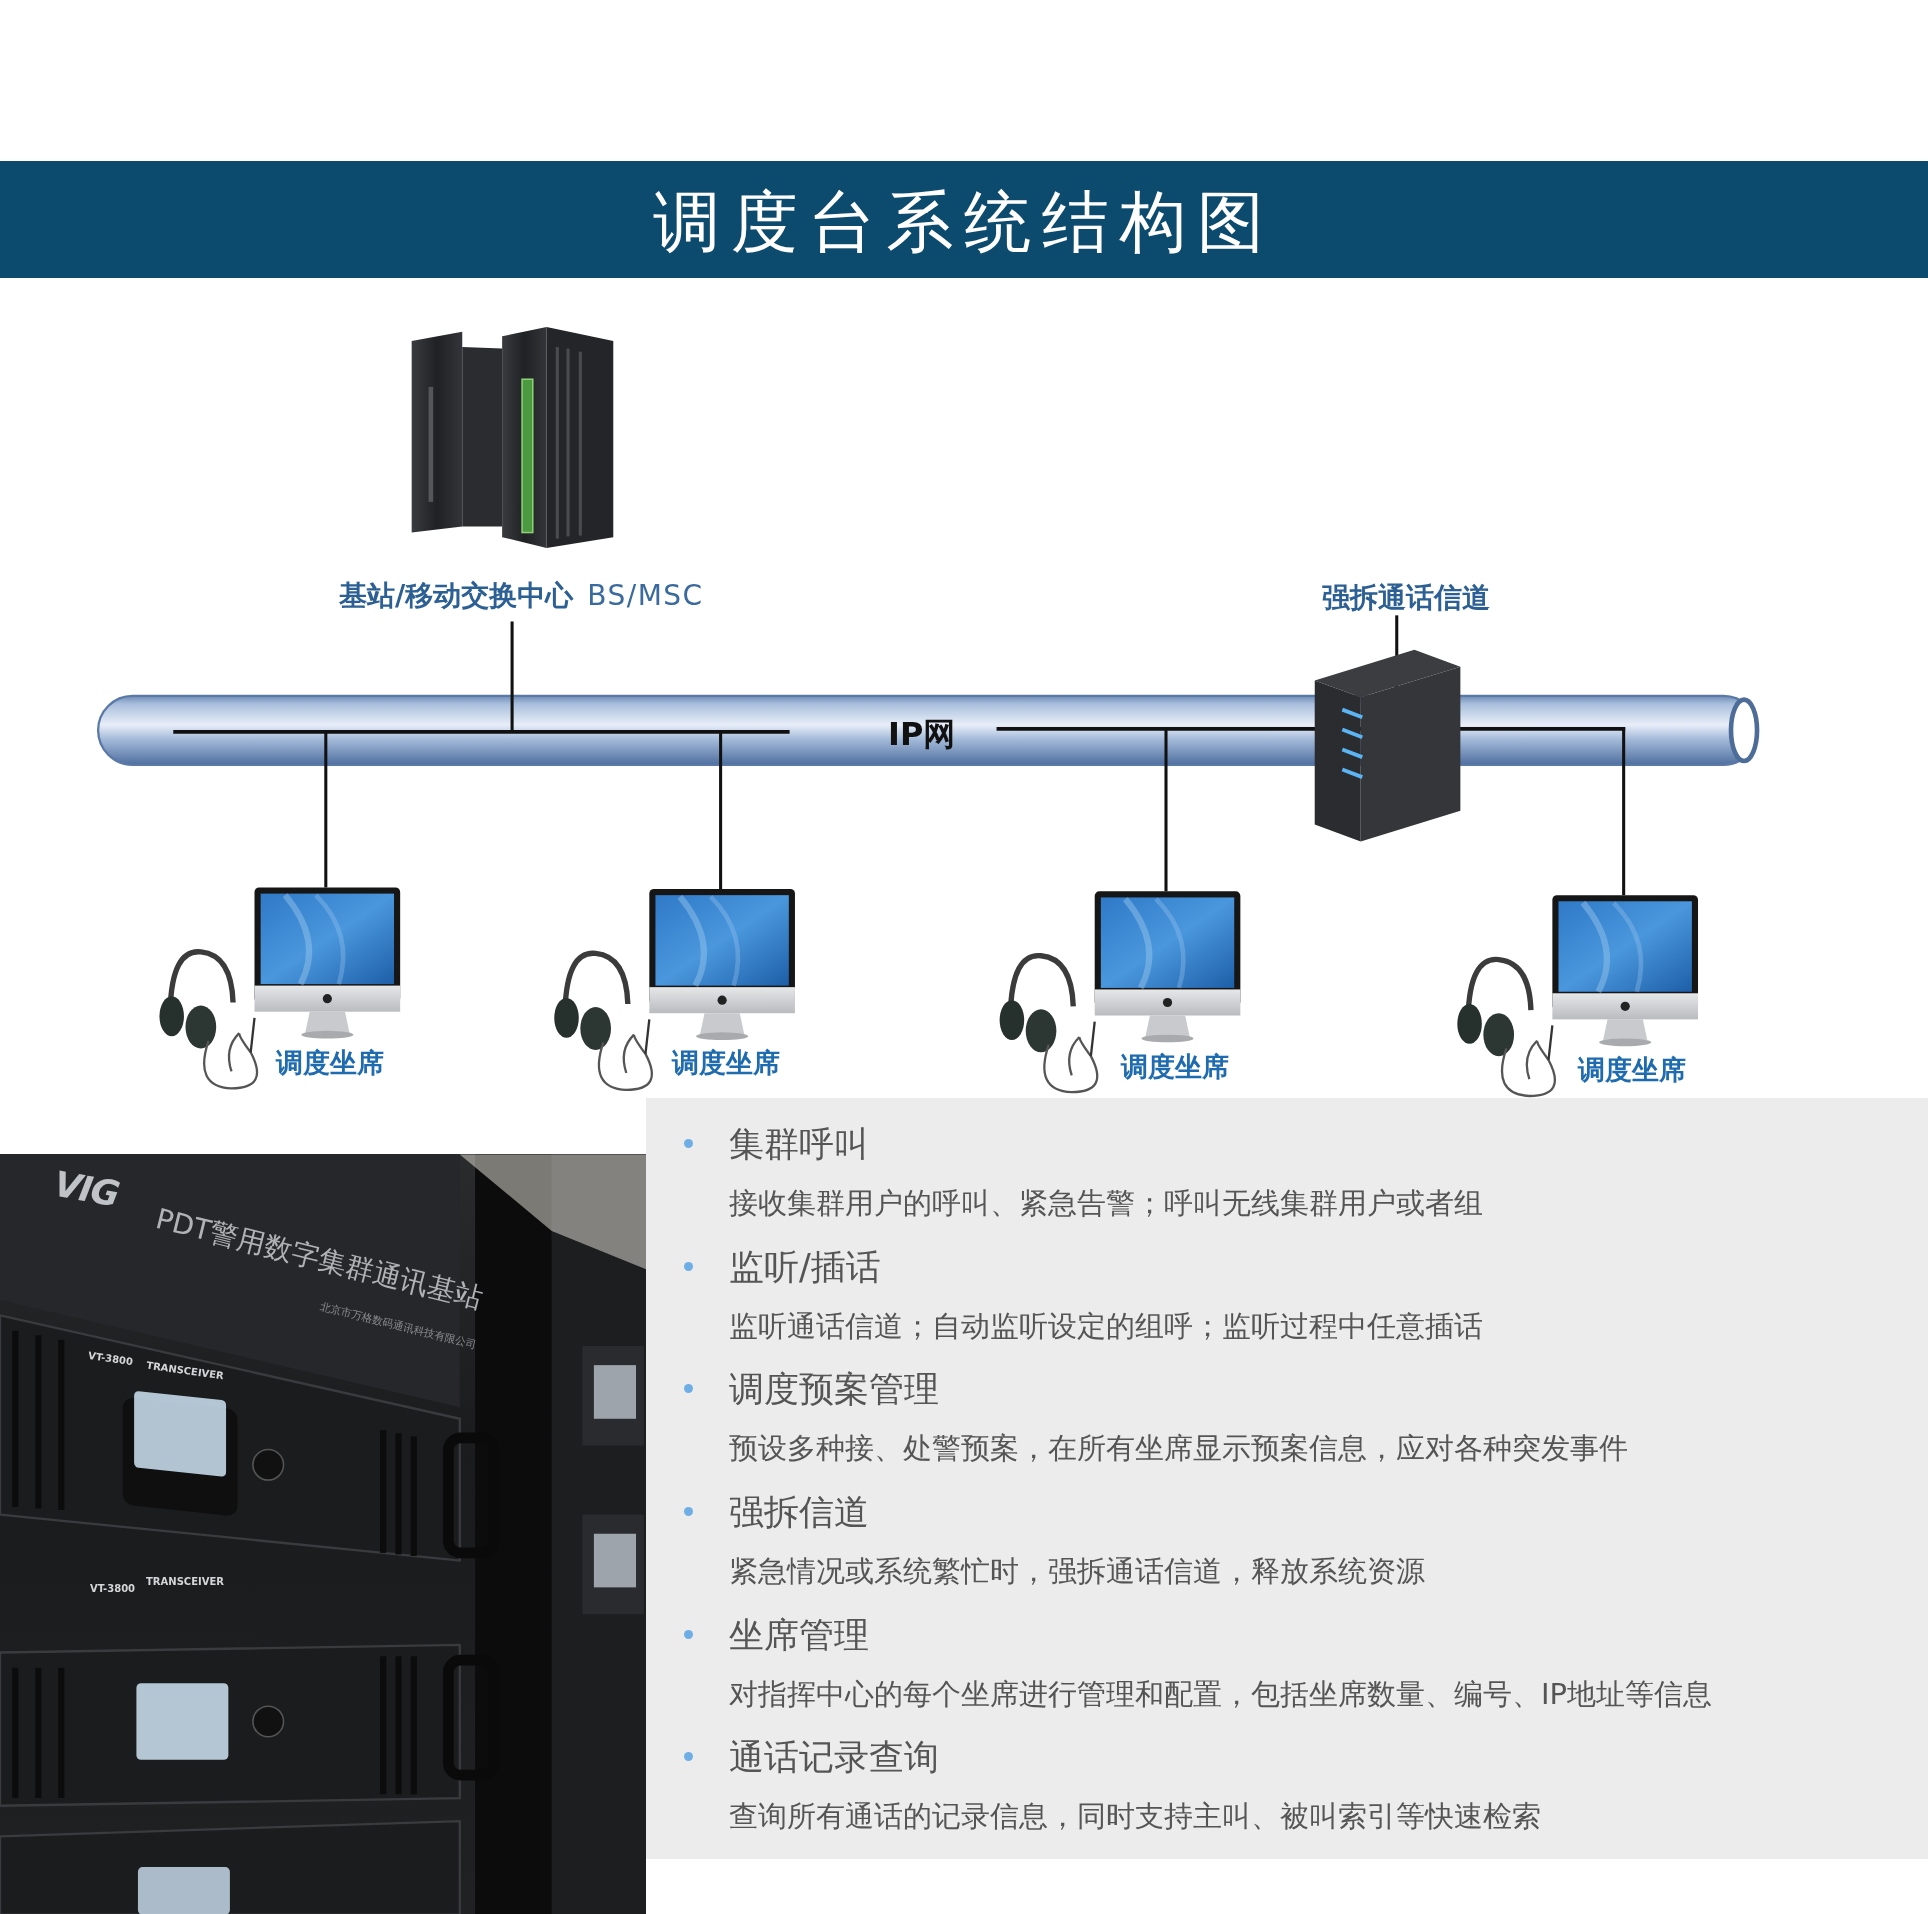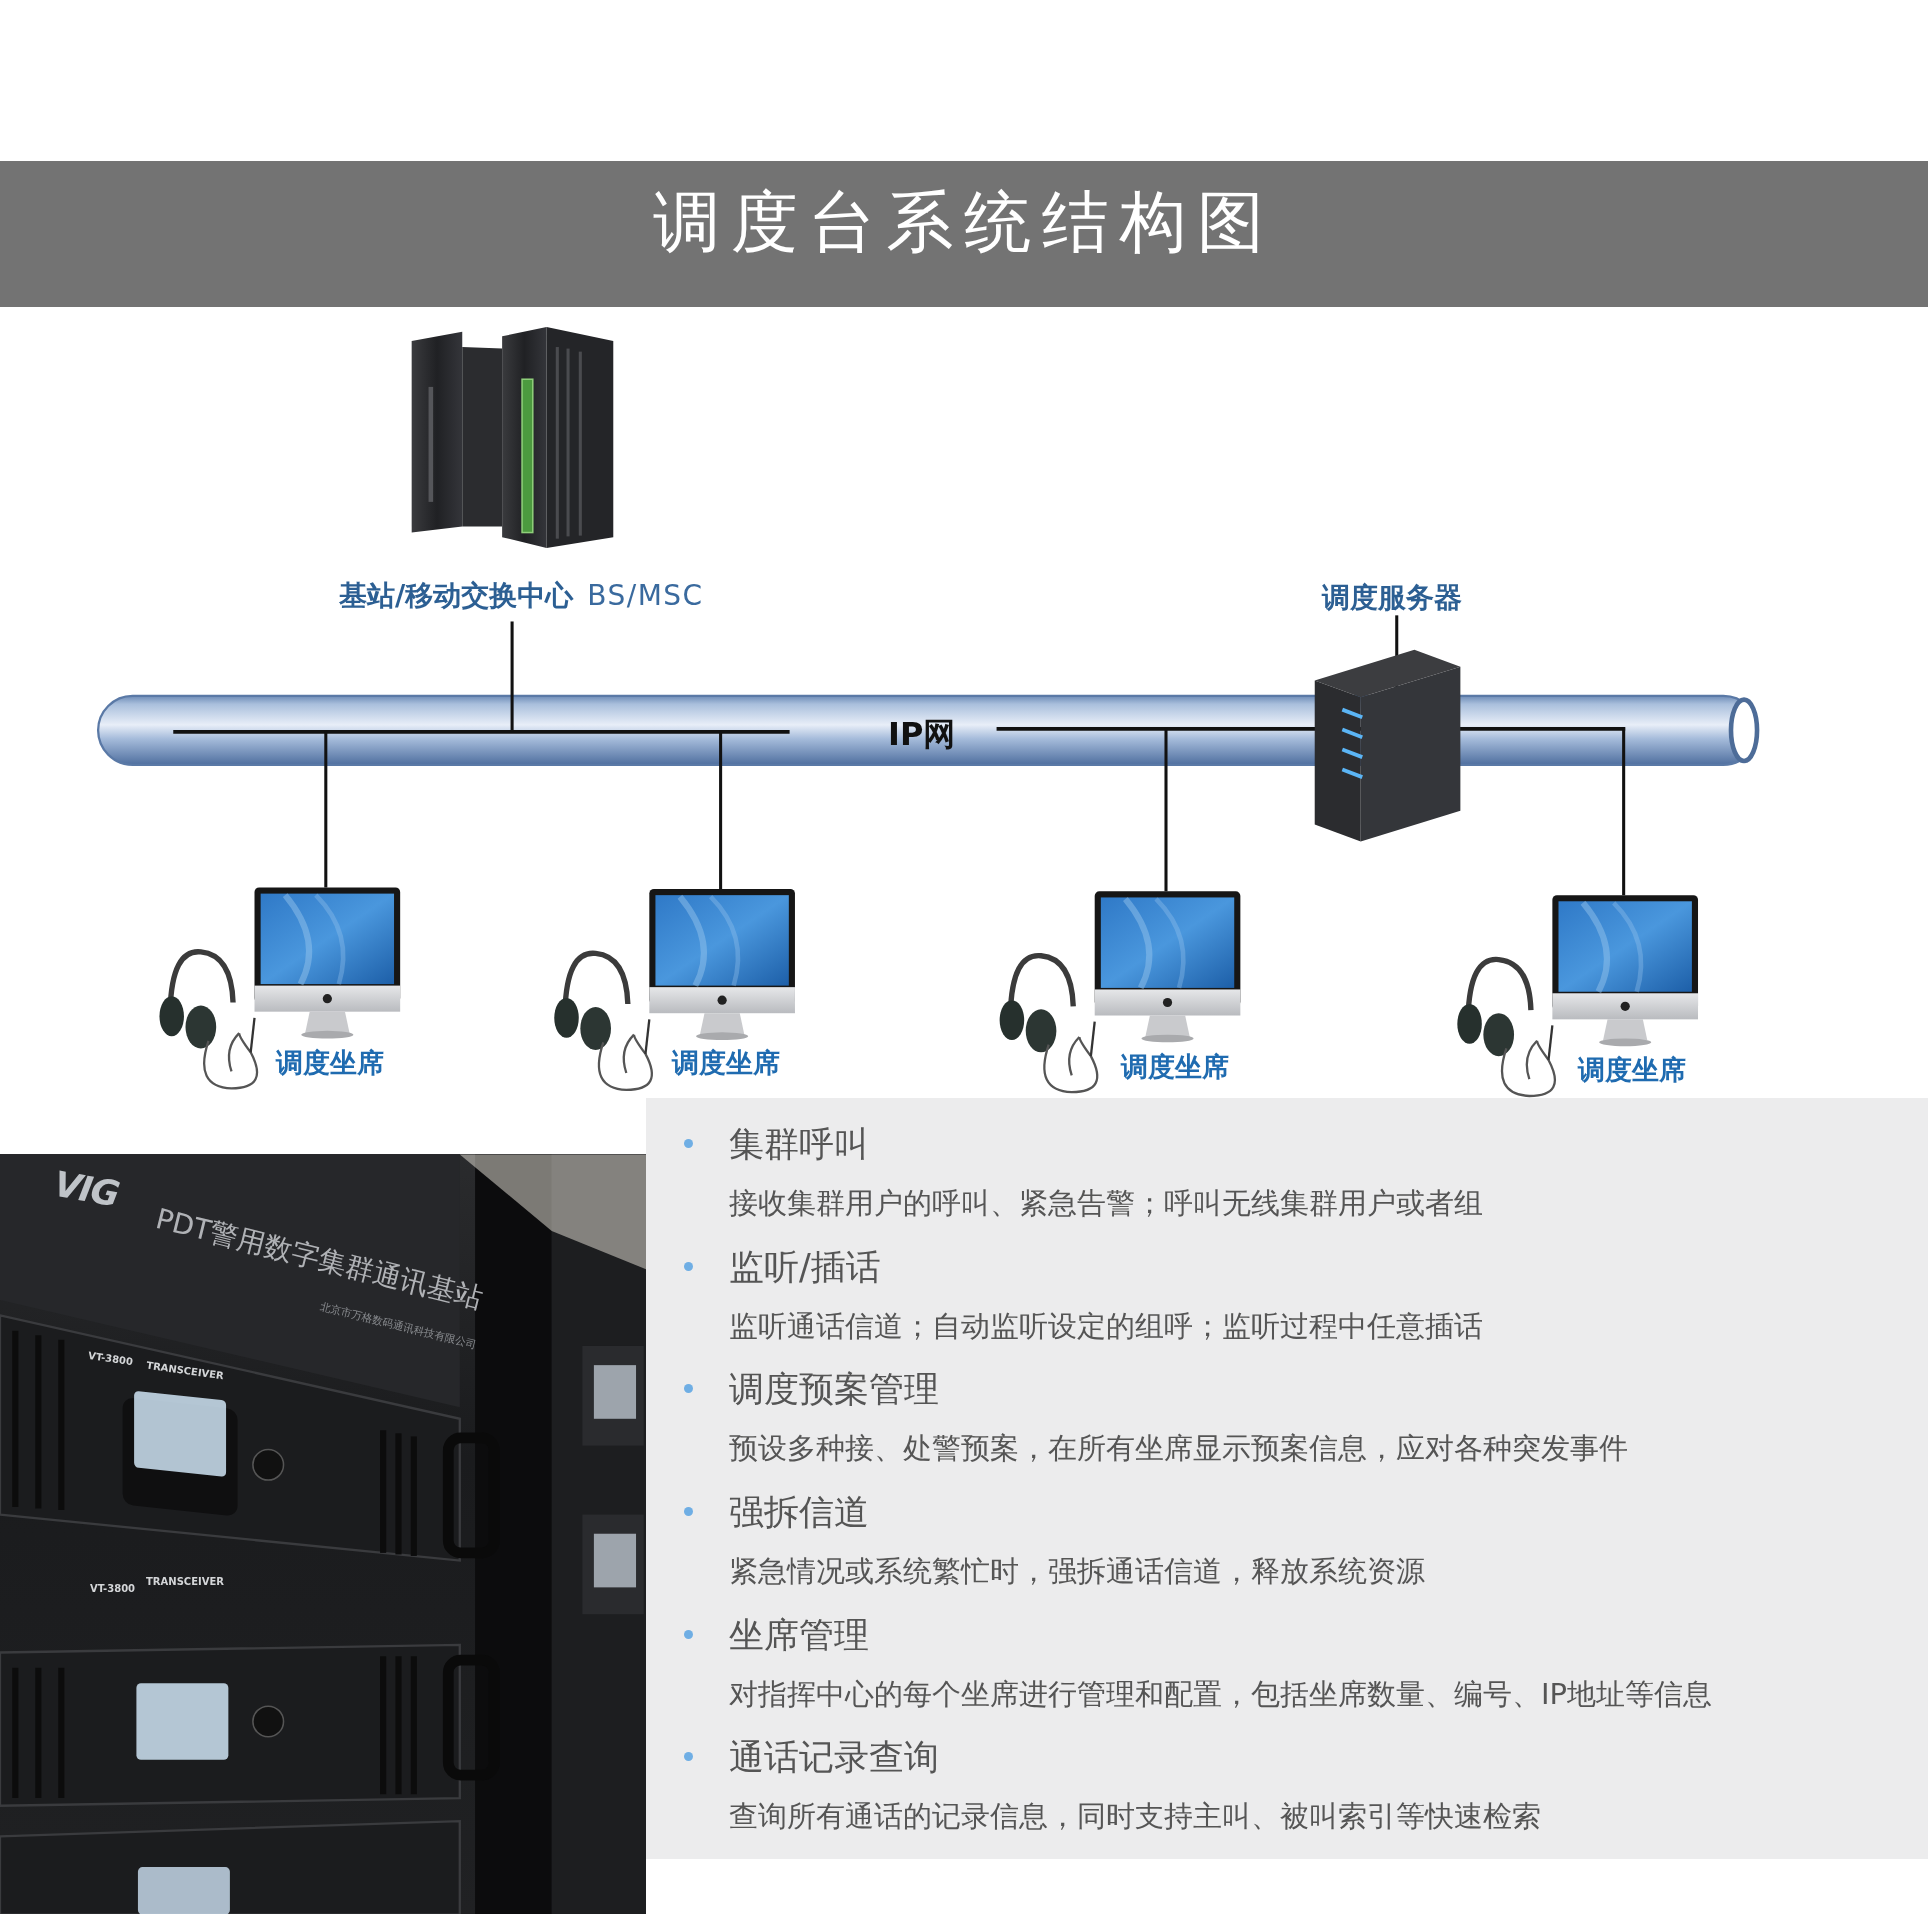--- a/index.html
+++ b/index.html
@@ -2,22 +2,22 @@
 <html style="font-size:12.3px"><head>
 <meta charset="utf-8">
 <style>
   html, body { margin: 0; padding: 0; }
   body {
     width: 1928px; height: 1914px; position: relative; overflow: hidden;
     background: #ffffff;
     font-family: "DejaVu Sans", "Liberation Sans", sans-serif;
   }
   .banner {
-    position: absolute; left: 0; top: 161px; width: 1928px; height: 146px;
-    background: #737373;
+    position: absolute; left: 0; top: 161px; width: 1928px; height: 117px;
+    background: #0c4a6e;
   }
   .banner-title {
     position: absolute; left: 0; right: 0; top: 23px; text-align: center;
     color: #ffffff; font-size: 67px; letter-spacing: 10.7px; line-height: 77px;
   }
   .diagram { position: absolute; left: 0; top: 278px; width: 1660px; height: 874px; }
   .node-label {
     position: absolute; color: #2c5f93; font-weight: bold; font-size: 28px; white-space: nowrap;
   }
   .node-label .latin { font-weight: normal; color: #3a6a9e; margin-left: 14px; letter-spacing: 1.5px; }
@@ -147,21 +147,21 @@
 
     <use href="#workstation" transform="translate(332,795)"></use>
     <use href="#workstation" transform="translate(847,797)"></use>
     <use href="#workstation" transform="translate(1428,800)"></use>
     <use href="#workstation" transform="translate(2025,805)"></use>
   </svg>
 
   <div class="node-label" style="left:339px;top:299px;">
     <span>基站/移动交换中心</span><span class="latin">BS/MSC</span>
   </div>
-  <div class="node-label" style="left:1322px;top:301px;">调度服务器</div>
+  <div class="node-label" style="left:1322px;top:301px;">强拆通话信道</div>
 
   <div class="ip-label">IP网</div>
 
   <div class="seat-label" style="left:276px;top:767px;">调度坐席</div>
   <div class="seat-label" style="left:672px;top:767px;">调度坐席</div>
   <div class="seat-label" style="left:1121px;top:771px;">调度坐席</div>
   <div class="seat-label" style="left:1578px;top:774px;">调度坐席</div>
 </div>
 
 <div class="photo">

